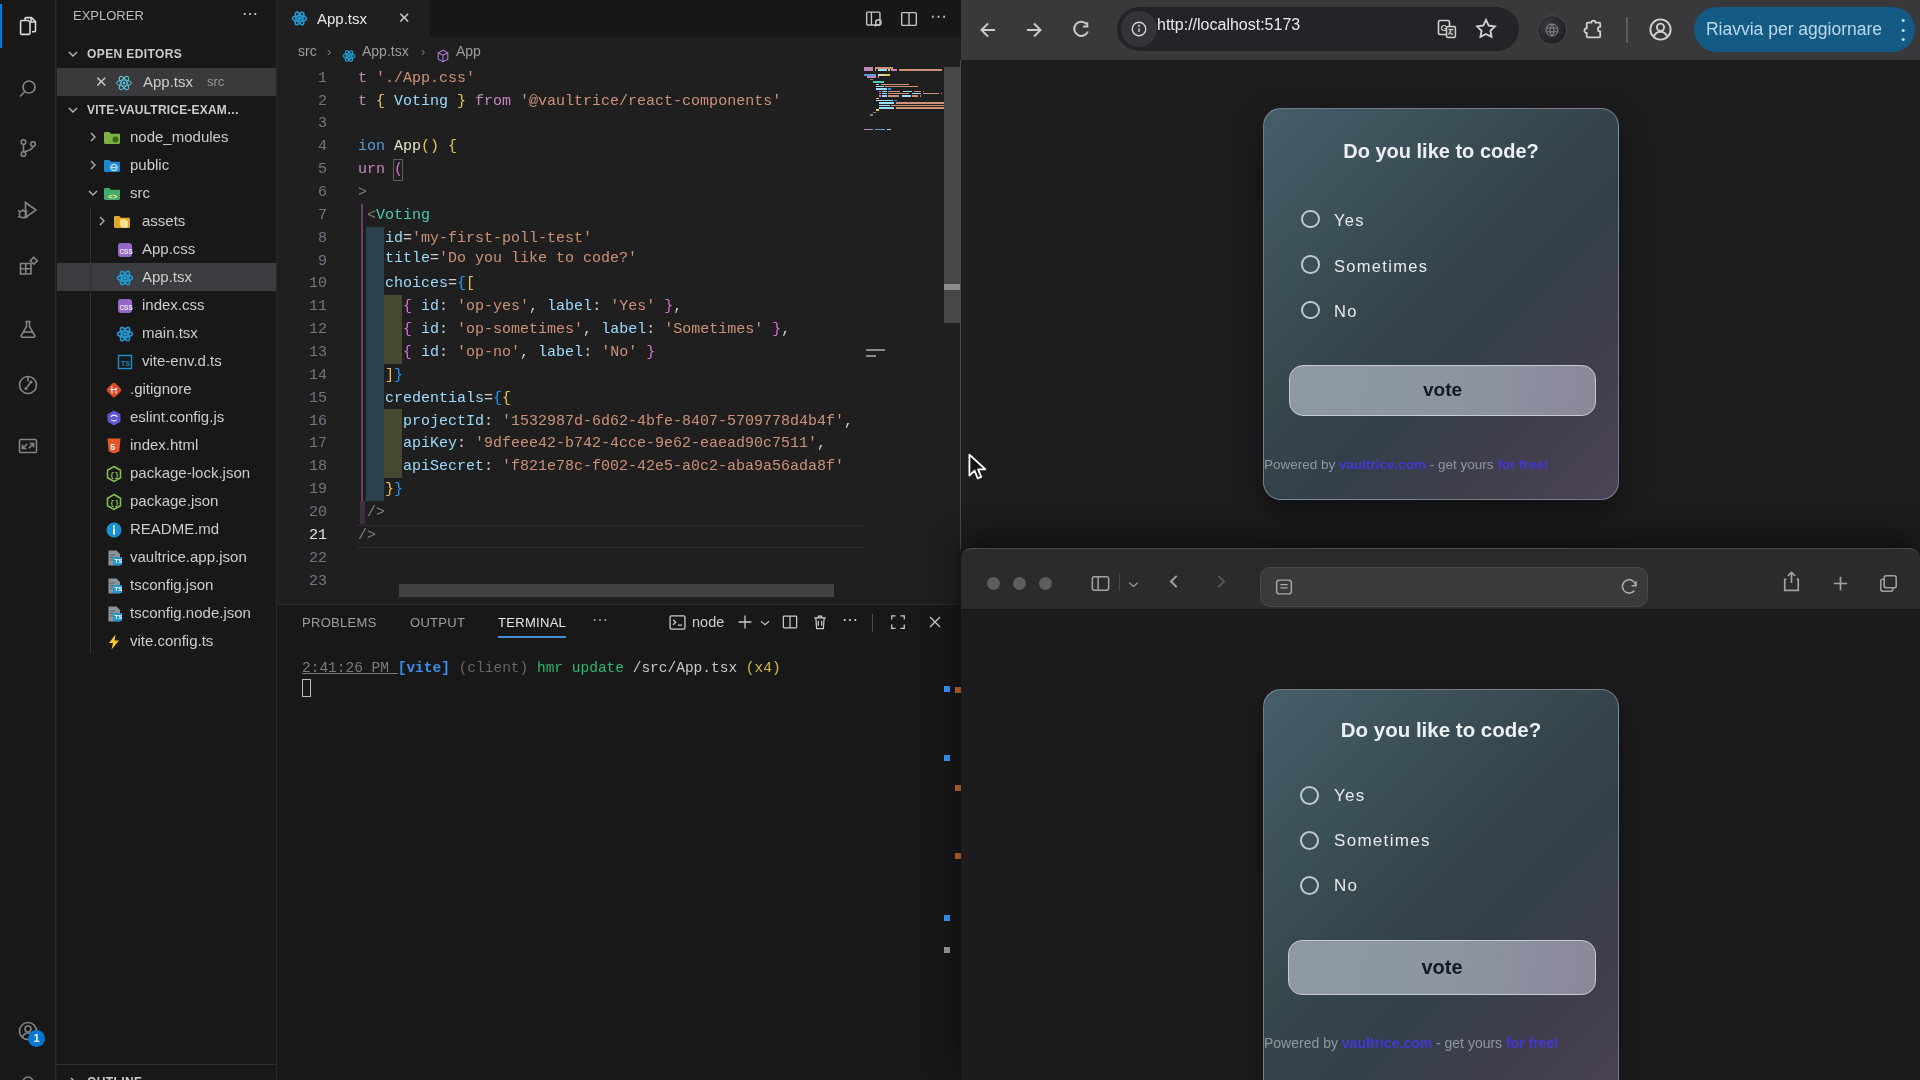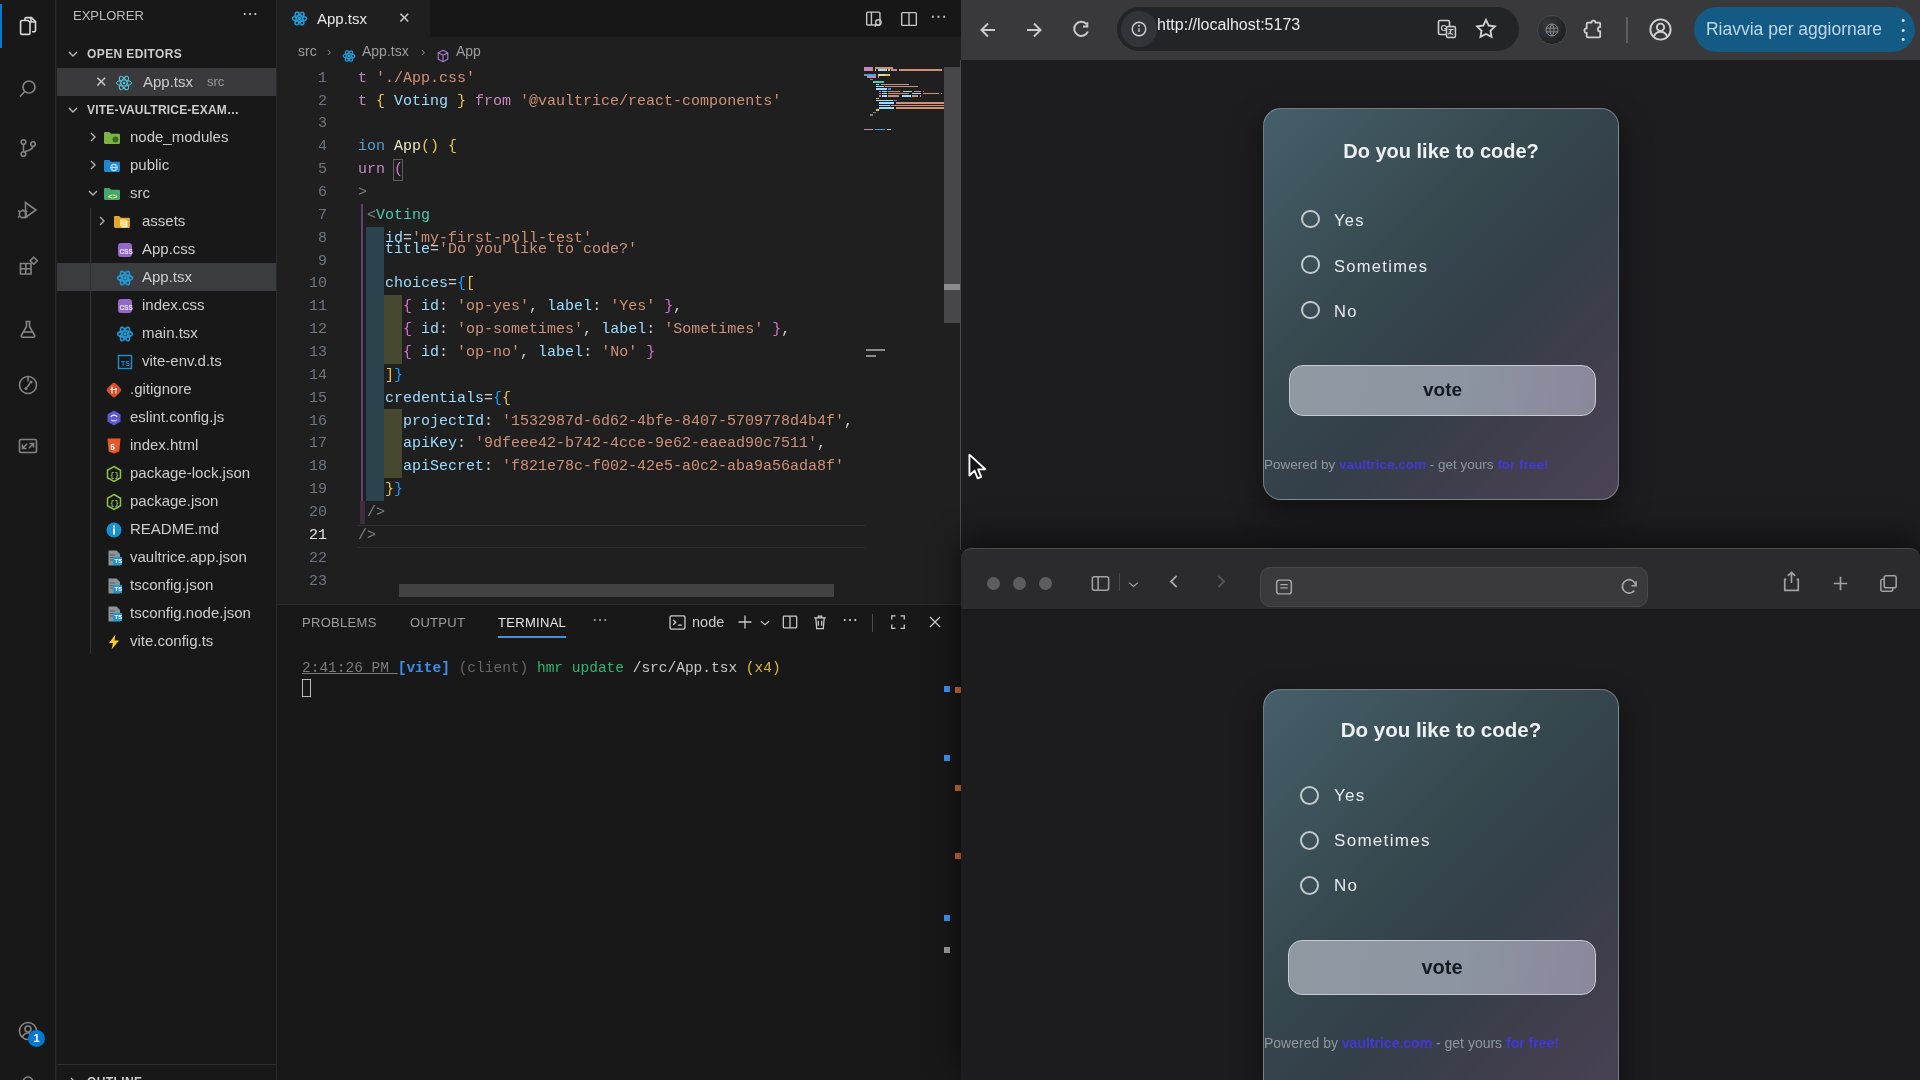--- a/index.html
+++ b/index.html
@@ -418,21 +418,21 @@
         <div class="lnum" style="top:569.5px;color:#6e7681">23</div>
         </div>
         <div id="code">
         <div class="cl" style="top:66.6px"><span class="pk">t</span><span class="or"> './App.css'</span></div>
         <div class="cl" style="top:89.5px"><span class="pk">t</span><span class="wh"> </span><span class="gd">{</span><span class="lb"> Voting </span><span class="gd">}</span><span class="pk"> from </span><span class="or">'@vaultrice/react-components'</span></div>
         <div class="cl" style="top:135.2px"><span class="bl">ion</span><span class="wh"> </span><span class="fn">App</span><span class="gd">()</span><span class="wh"> </span><span class="gd">{</span></div>
         <div class="cl" style="top:158.0px"><span class="pk">urn</span><span class="wh"> </span><span class="mg">(</span></div>
         <div class="cl" style="top:180.9px"><span class="gy">&gt;</span></div>
         <div class="cl" style="top:203.7px"><span class="wh"> </span><span class="gy">&lt;</span><span class="tl">Voting</span></div>
         <div class="cl" style="top:226.6px"><span class="wh">   </span><span class="lb">id</span><span class="wh">=</span><span class="or">'my-first-poll-test'</span></div>
-        <div class="cl" style="top:238px"><span class="wh">   </span><span class="lb">title</span><span class="wh">=</span><span class="or">'Do you like to code?'</span></div>
+        <div class="cl" style="top:247px"><span class="wh">   </span><span class="lb">title</span><span class="wh">=</span><span class="or">'Do you like to code?'</span></div>
         <div class="cl" style="top:272.3px"><span class="wh">   </span><span class="lb">choices</span><span class="wh">=</span><span class="bb">{</span><span class="gd">[</span></div>
         <div class="cl" style="top:295.2px"><span class="wh">     </span><span class="mg">{</span><span class="wh"> </span><span class="lb">id</span><span class="wh">: </span><span class="or">'op-yes'</span><span class="wh">, </span><span class="lb">label</span><span class="wh">: </span><span class="or">'Yes'</span><span class="wh"> </span><span class="mg">}</span><span class="wh">,</span></div>
         <div class="cl" style="top:318.0px"><span class="wh">     </span><span class="mg">{</span><span class="wh"> </span><span class="lb">id</span><span class="wh">: </span><span class="or">'op-sometimes'</span><span class="wh">, </span><span class="lb">label</span><span class="wh">: </span><span class="or">'Sometimes'</span><span class="wh"> </span><span class="mg">}</span><span class="wh">,</span></div>
         <div class="cl" style="top:340.9px"><span class="wh">     </span><span class="mg">{</span><span class="wh"> </span><span class="lb">id</span><span class="wh">: </span><span class="or">'op-no'</span><span class="wh">, </span><span class="lb">label</span><span class="wh">: </span><span class="or">'No'</span><span class="wh"> </span><span class="mg">}</span></div>
         <div class="cl" style="top:363.7px"><span class="wh">   </span><span class="gd">]</span><span class="bb">}</span></div>
         <div class="cl" style="top:386.6px"><span class="wh">   </span><span class="lb">credentials</span><span class="wh">=</span><span class="bb">{</span><span class="gd">{</span></div>
         <div class="cl" style="top:409.5px"><span class="wh">     </span><span class="lb">projectId</span><span class="wh">: </span><span class="or">'1532987d-6d62-4bfe-8407-5709778d4b4f'</span><span class="wh">,</span></div>
         <div class="cl" style="top:432.3px"><span class="wh">     </span><span class="lb">apiKey</span><span class="wh">: </span><span class="or">'9dfeee42-b742-4cce-9e62-eaead90c7511'</span><span class="wh">,</span></div>
         <div class="cl" style="top:455.2px"><span class="wh">     </span><span class="lb">apiSecret</span><span class="wh">: </span><span class="or">'f821e78c-f002-42e5-a0c2-aba9a56ada8f'</span></div>
         <div class="cl" style="top:478.0px"><span class="wh">   </span><span class="gd">}</span><span class="bb">}</span></div>

